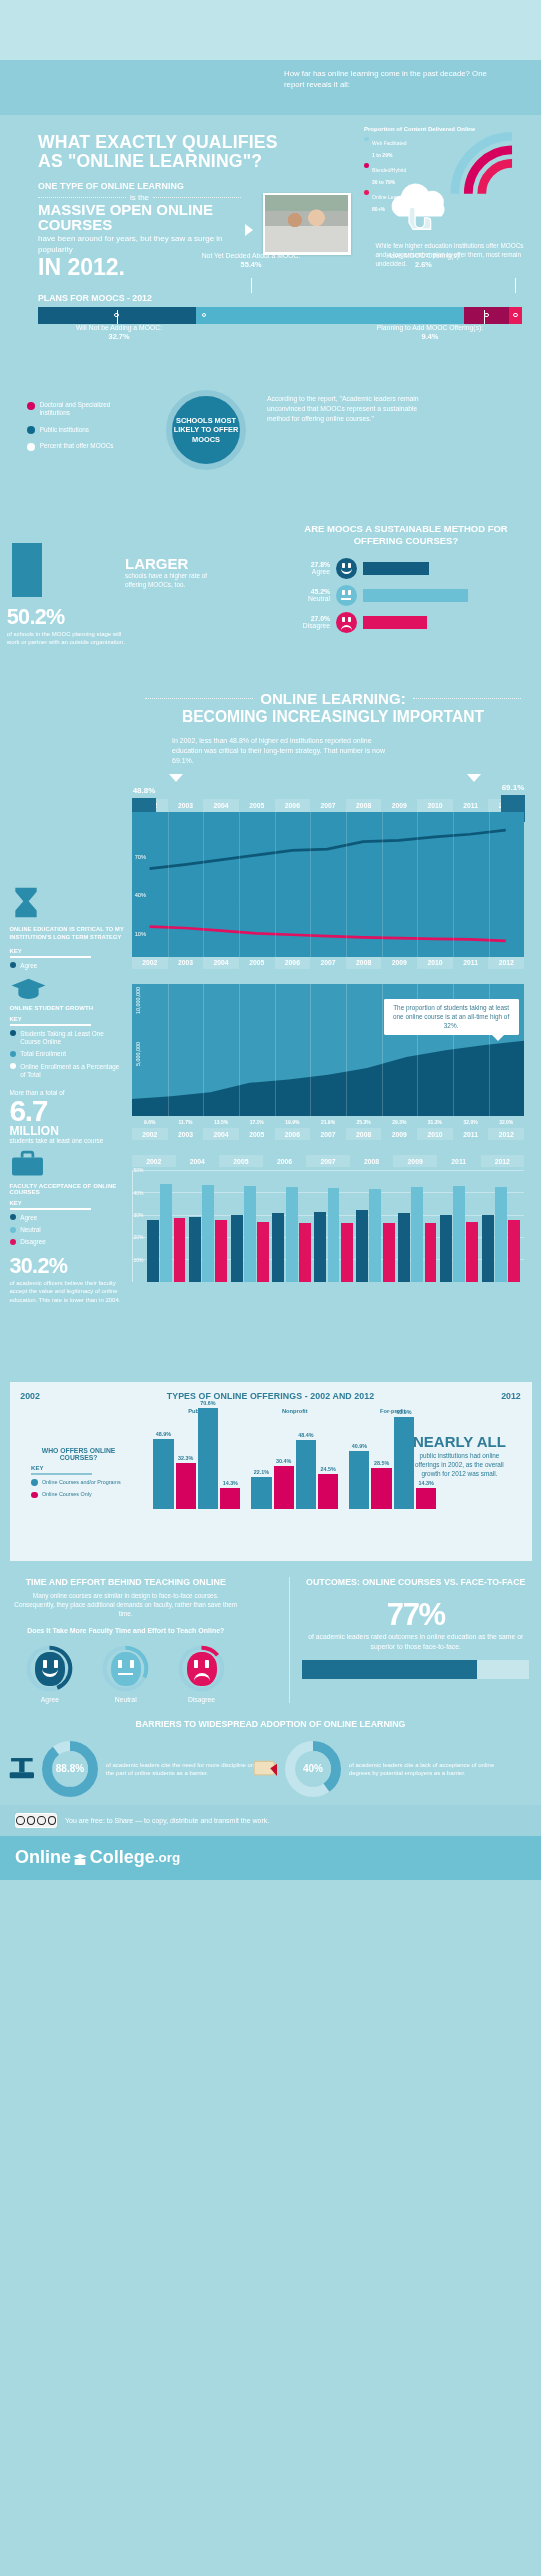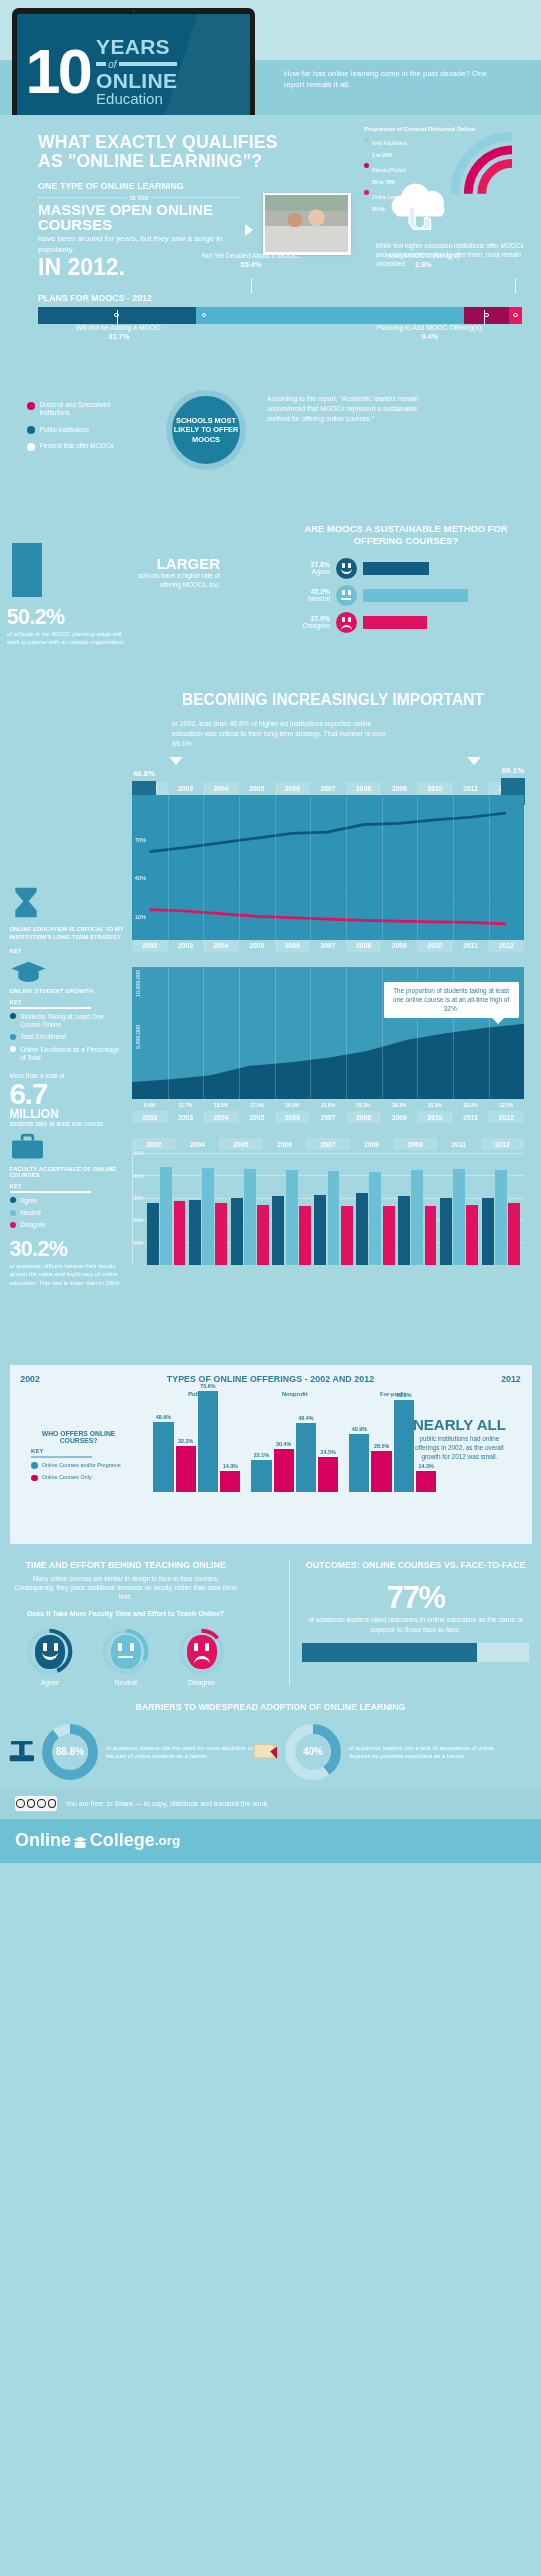--- a/index.html
+++ b/index.html
@@ -124,21 +124,21 @@
   .sus-pct { width:39px; text-align:right; font-size:7.8px; font-weight:bold; line-height:1.15;}
   .sus-pct span { display:block; font-weight:normal; font-size:6.8px; }
   .face { width:21px;height:21px;border-radius:50%;position:relative;flex:none; }
   .face i { position:absolute; width:2.7px;height:4.7px;background:#fff;top:5.4px;border-radius:0.7px; }
   .face i.l{left:6px;} .face i.r{right:6px;}
   .mouth-smile{position:absolute;left:4.7px;top:10px;width:11.5px;height:6px;border-bottom:2.7px solid #fff;border-radius:0 0 8px 8px;}
   .mouth-flat{position:absolute;left:5.4px;top:13.5px;width:10px;height:2px;background:#fff;}
   .mouth-frown{position:absolute;left:4.7px;top:13px;width:11.5px;height:6px;border-top:2.7px solid #fff;border-radius:8px 8px 0 0;}
   .sus-bar { height:13.5px; }
 
-  .larger-box { position:absolute; left:125px; top:32px; width:95px;text-align:right; }
+  .larger-box { position:absolute; left:125px; top:32px; width:95px; }
   .larger-w { font-size:15px; font-weight:bold; }
   .larger-t { font-size:6.4px; line-height:1.4; }
   .l50 { position:absolute; left:6.8px; top:81px; width:122px; }
   .pct-big { font-size:21.6px; font-weight:bold; letter-spacing:-0.7px; }
   .pct-note { font-size:6px; line-height:1.35; }
 
   
   .s4 { background:#a5d7e0; position:relative; padding:8px 0 4px; }
   .h2row { display:flex; align-items:center; gap:6.8px; margin:0 20px 0 145px; }
   .h2line { flex:1; border-top:0.7px dotted rgba(255,255,255,.8); }
@@ -254,41 +254,20 @@
   .brand em { font-style:normal; font-size:13.5px; }
   .cap-ic { display:inline-block; width:16px;height:13.5px; margin:0 1.4px; position:relative; }
 </style>
 </head>
 <body>
 
 <div class="page">
 
   <div class="hero">
     <div class="hero-lower"></div>
-    <div class="laptop">
-      <div class="laptop-screen">
-        <div class="cam"></div>
-        <div class="laptop-inner">
-          <div class="big10">10</div>
-          <div class="hero-words">
-            <div class="hw-years">YEARS</div>
-            <div class="hw-of-row">
-              <span class="hw-bar l"></span>
-              <span class="hw-of">of</span>
-              <span class="hw-bar"></span>
-            </div>
-            <div class="hw-online">ONLINE</div>
-            <div class="hw-edu">Education</div>
-          </div>
-        </div>
-      </div>
-      <div class="laptop-base">
-        <div class="laptop-notch"></div>
-      </div>
-    </div>
     <div class="hero-sub">How far has online learning come in the past decade? One report reveals it all:</div>
   </div>
 
   <div class="s1">
     <div class="s1-title q-title">WHAT EXACTLY QUALIFIES AS "ONLINE LEARNING"?</div>
 
     <div class="prop">
       <div class="prop-title">Proportion of Content Delivered Online</div>
       <div class="prop-row">
         <span class="prop-dot" style="background:#8ed0e0"></span>
@@ -462,20 +441,25 @@
     </div>
 
     <div class="l50">
       <div class="pct-big">50.2%</div>
       <div class="pct-note">of schools in the MOOC planning stage will work or partner with an outside organization.</div>
     </div>
     <div style="position:absolute;left:12px;top:20px;width:30px;height:54px;background:#2a8bab"></div>
   </div>
 
   <div class="s4">
+    <div class="h2row">
+      <span class="h2line"></span>
+      <span class="h2">ONLINE LEARNING:</span>
+      <span class="h2line"></span>
+    </div>
     <div class="h2b">BECOMING INCREASINGLY IMPORTANT</div>
     <div style="position:relative;height:54px">
       <div class="intro">In 2002, less than 48.8% of higher ed institutions reported online education was critical to their long-term strategy. That number is now 69.1%.</div>
       <div class="end-l">
         <div class="v">48.8%</div>
         <div class="endbar"></div>
       </div>
       <div class="end-r">
         <div class="v">69.1%</div>
         <div class="endbar"></div>

